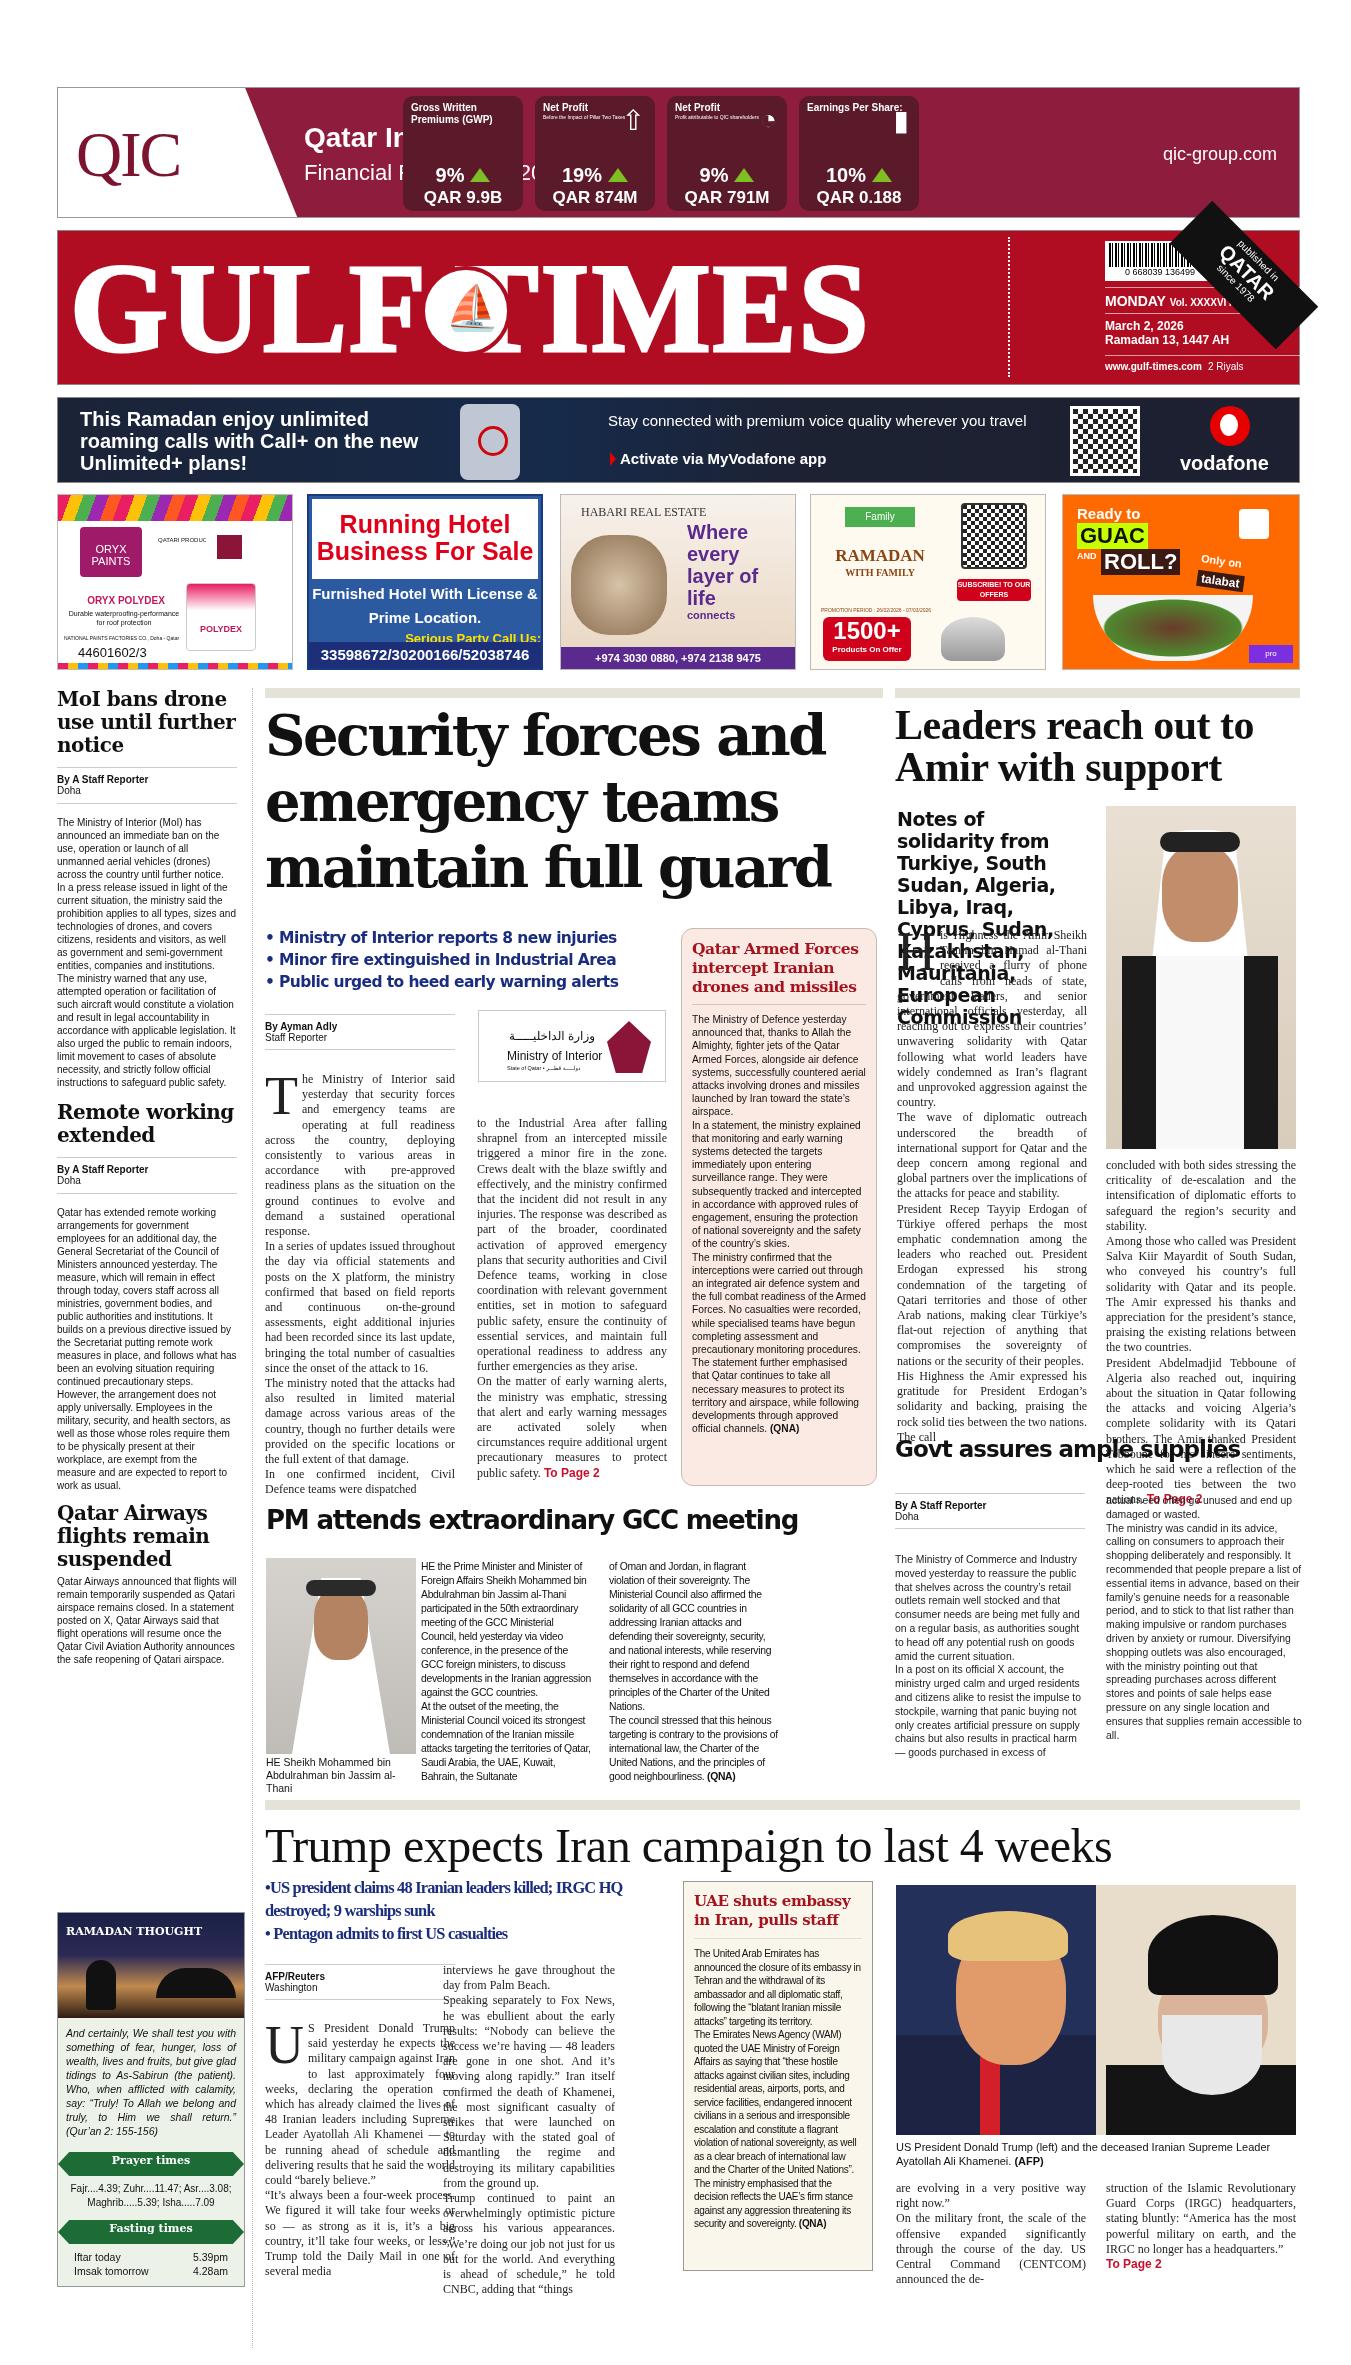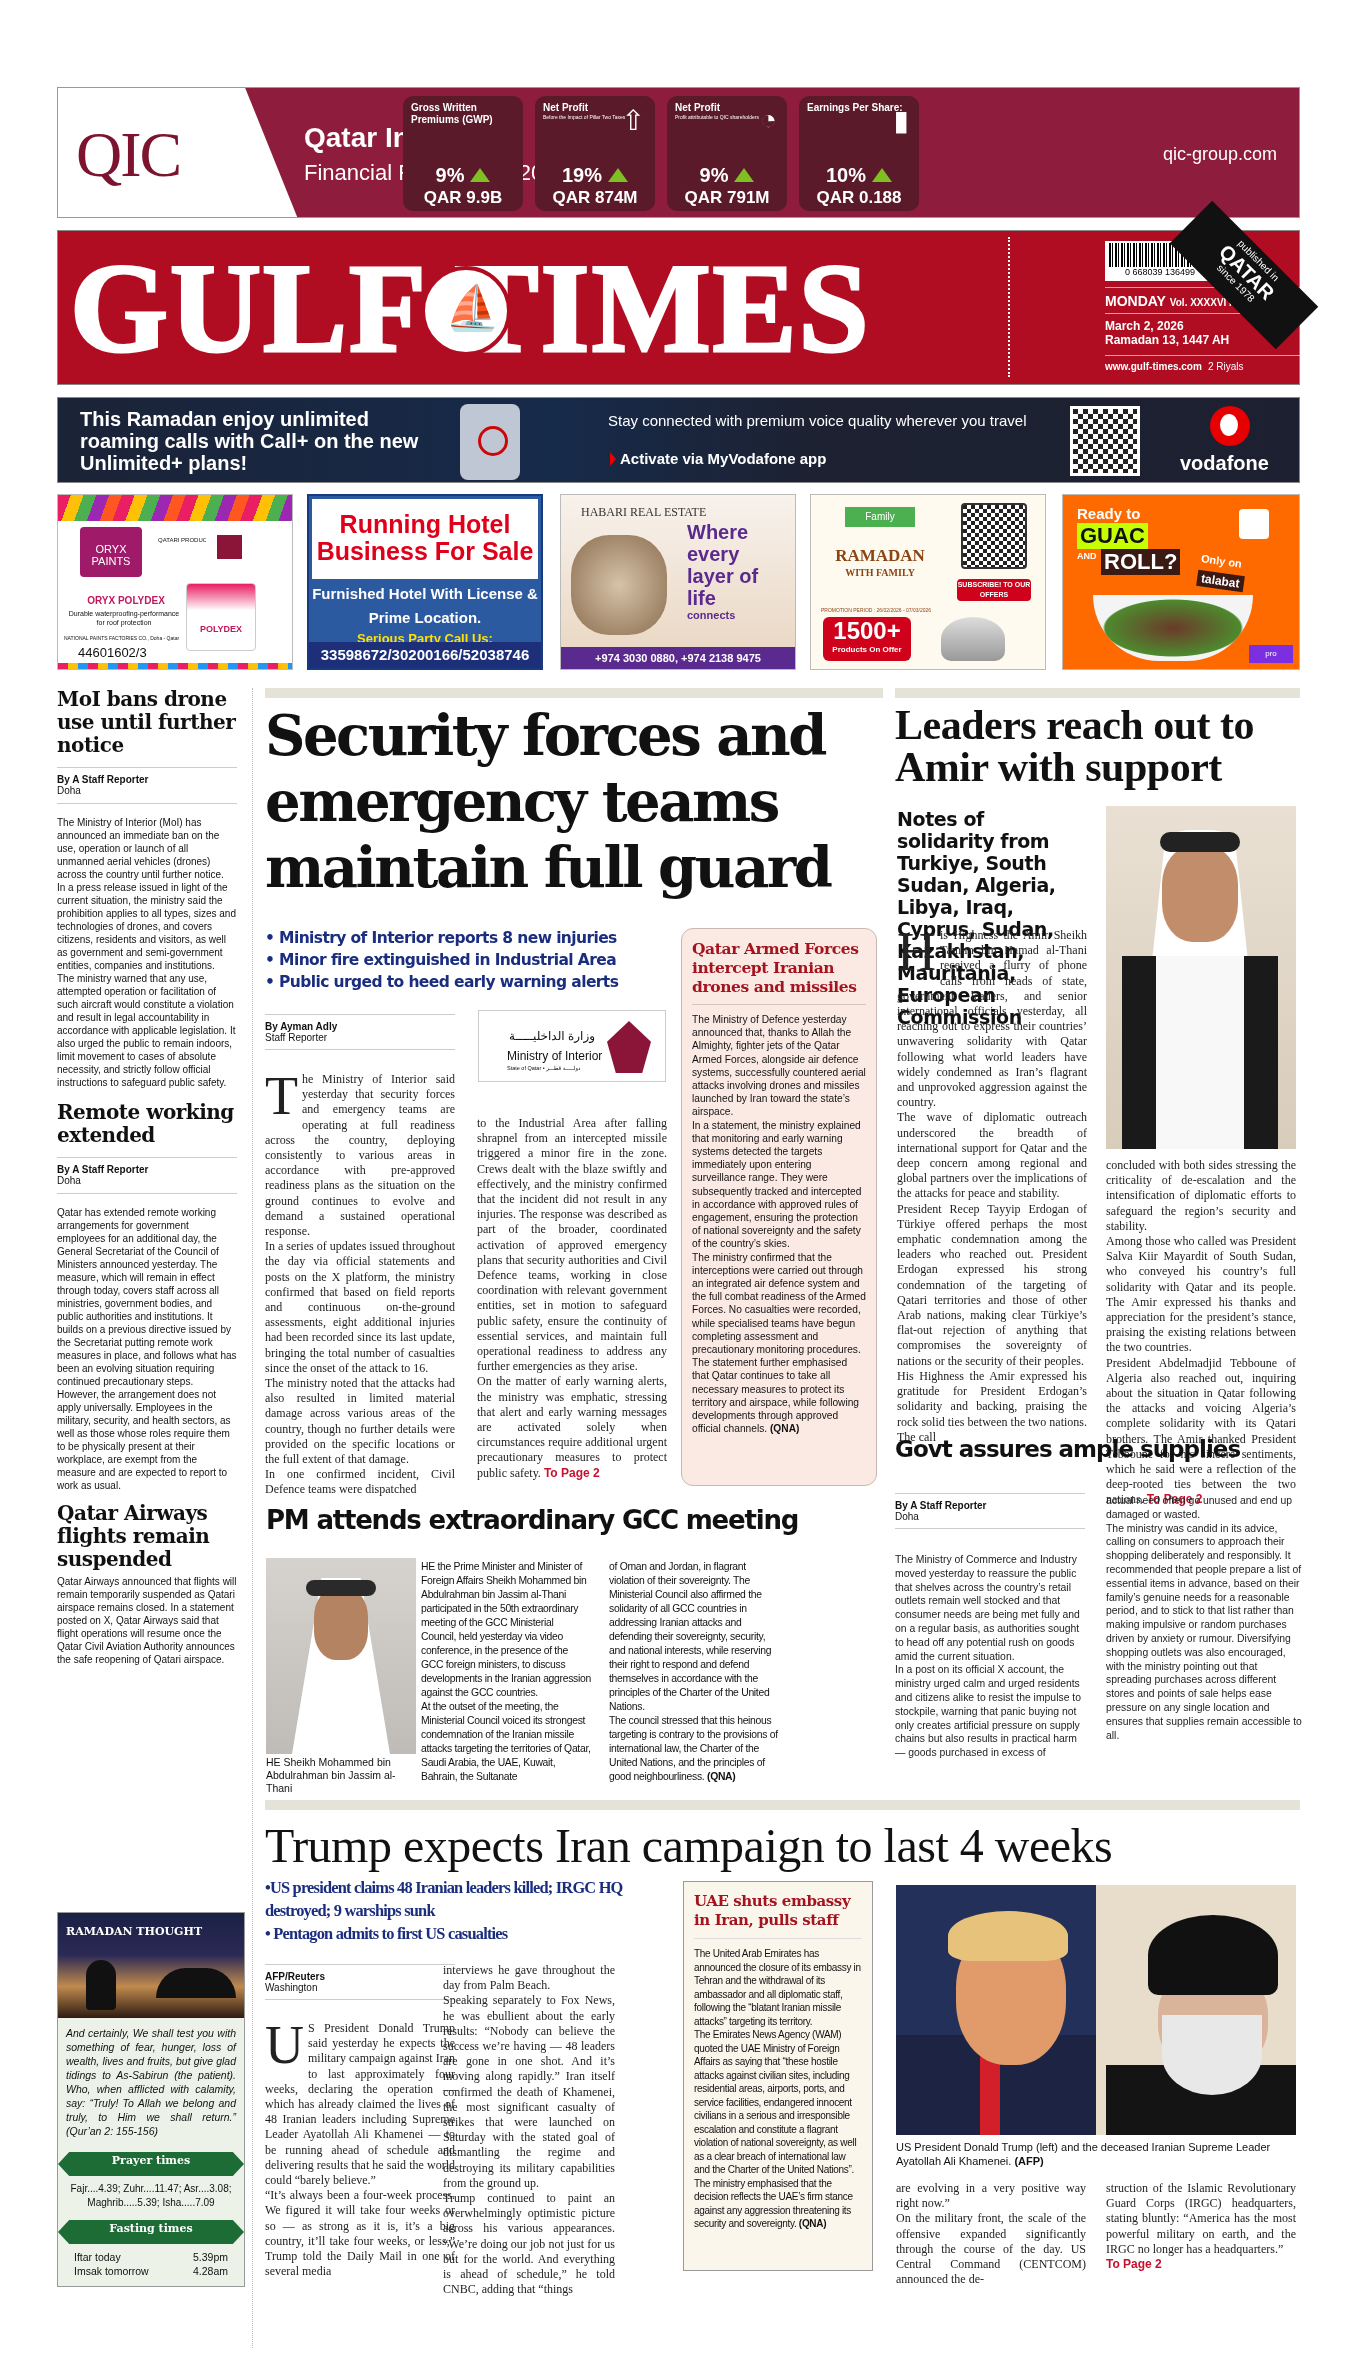--- a/index.html
+++ b/index.html
@@ -57,21 +57,21 @@
 #ad1 .qp{position:absolute;left:100px;top:42px;font-size:6px}
 #ad1 .name{position:absolute;left:8px;top:100px;font-size:10px;font-weight:bold;color:#c2185b;width:120px;text-align:center}
 #ad1 .desc{position:absolute;left:6px;top:114px;font-size:7px;width:120px;text-align:center;line-height:9px}
 #ad1 .can{position:absolute;left:128px;top:88px;width:70px;height:68px;background:linear-gradient(#e91e63,#fff 40%,#fff);border:1px solid #ccc;border-radius:4px;font-size:9px;color:#c2185b;text-align:center;padding-top:40px;font-weight:bold}
 #ad1 .fac{position:absolute;left:6px;top:140px;font-size:5px;width:120px}
 #ad1 .ph{position:absolute;left:20px;top:150px;font-size:13px}
 #ad1 .band2{position:absolute;bottom:0;left:0;right:0;height:6px;background:repeating-linear-gradient(90deg,#e91e63 0 10px,#ffc107 10px 20px,#2196f3 20px 30px)}
 #ad2{left:307px;width:236px;background:#2c5aa0;border:2px solid #1a3a80}
 #ad2 .top{background:#fff;height:80px;text-align:center;color:#e0001a;font-weight:bold;font-size:25px;line-height:27px;padding-top:12px;margin:3px;font-family:"Liberation Sans",sans-serif}
 #ad2 .mid{color:#fff;text-align:center;font-size:15px;font-weight:bold;line-height:24px;margin-top:2px}
-#ad2 .call{color:#ffe000;text-align:center;font-size:13px;font-weight:bold;margin-top:1px}
+#ad2 .call{color:#ffe000;text-align:right;font-size:13px;font-weight:bold;margin-top:1px}
 #ad2 .ph{position:absolute;bottom:0;left:0;right:0;height:26px;background:#1e2f7a;color:#fff;text-align:center;font-size:15px;font-weight:bold;line-height:26px}
 #ad3{left:560px;width:236px;background:linear-gradient(#f8f2ec,#e8d5c0)}
 #ad3 .brand{position:absolute;left:20px;top:10px;font-size:12px;color:#333;font-family:"Liberation Serif",serif}
 #ad3 .img{position:absolute;left:10px;top:40px;width:96px;height:100px;border-radius:40%;background:radial-gradient(#d6c3a8,#8b6d4f)}
 #ad3 .tag{position:absolute;left:126px;top:26px;font-size:20px;font-weight:bold;color:#5b2a8e;line-height:22px}
 #ad3 .tag span{font-size:11px;display:block;line-height:12px}
 #ad3 .ph{position:absolute;bottom:0;left:0;right:0;height:22px;background:#5b2a8e;color:#fff;font-size:11px;font-weight:bold;text-align:center;line-height:22px}
 #ad4{left:810px;width:236px;background:#fffaf0}
 #ad4 .fam{position:absolute;left:34px;top:12px;width:70px;height:20px;background:#4caf50;color:#fff;font-size:10px;text-align:center;line-height:20px}
 #ad4 .rm{position:absolute;left:14px;top:52px;width:110px;text-align:center;color:#8b4513;font-family:"Liberation Serif",serif;font-size:17px;font-weight:bold;line-height:17px}

